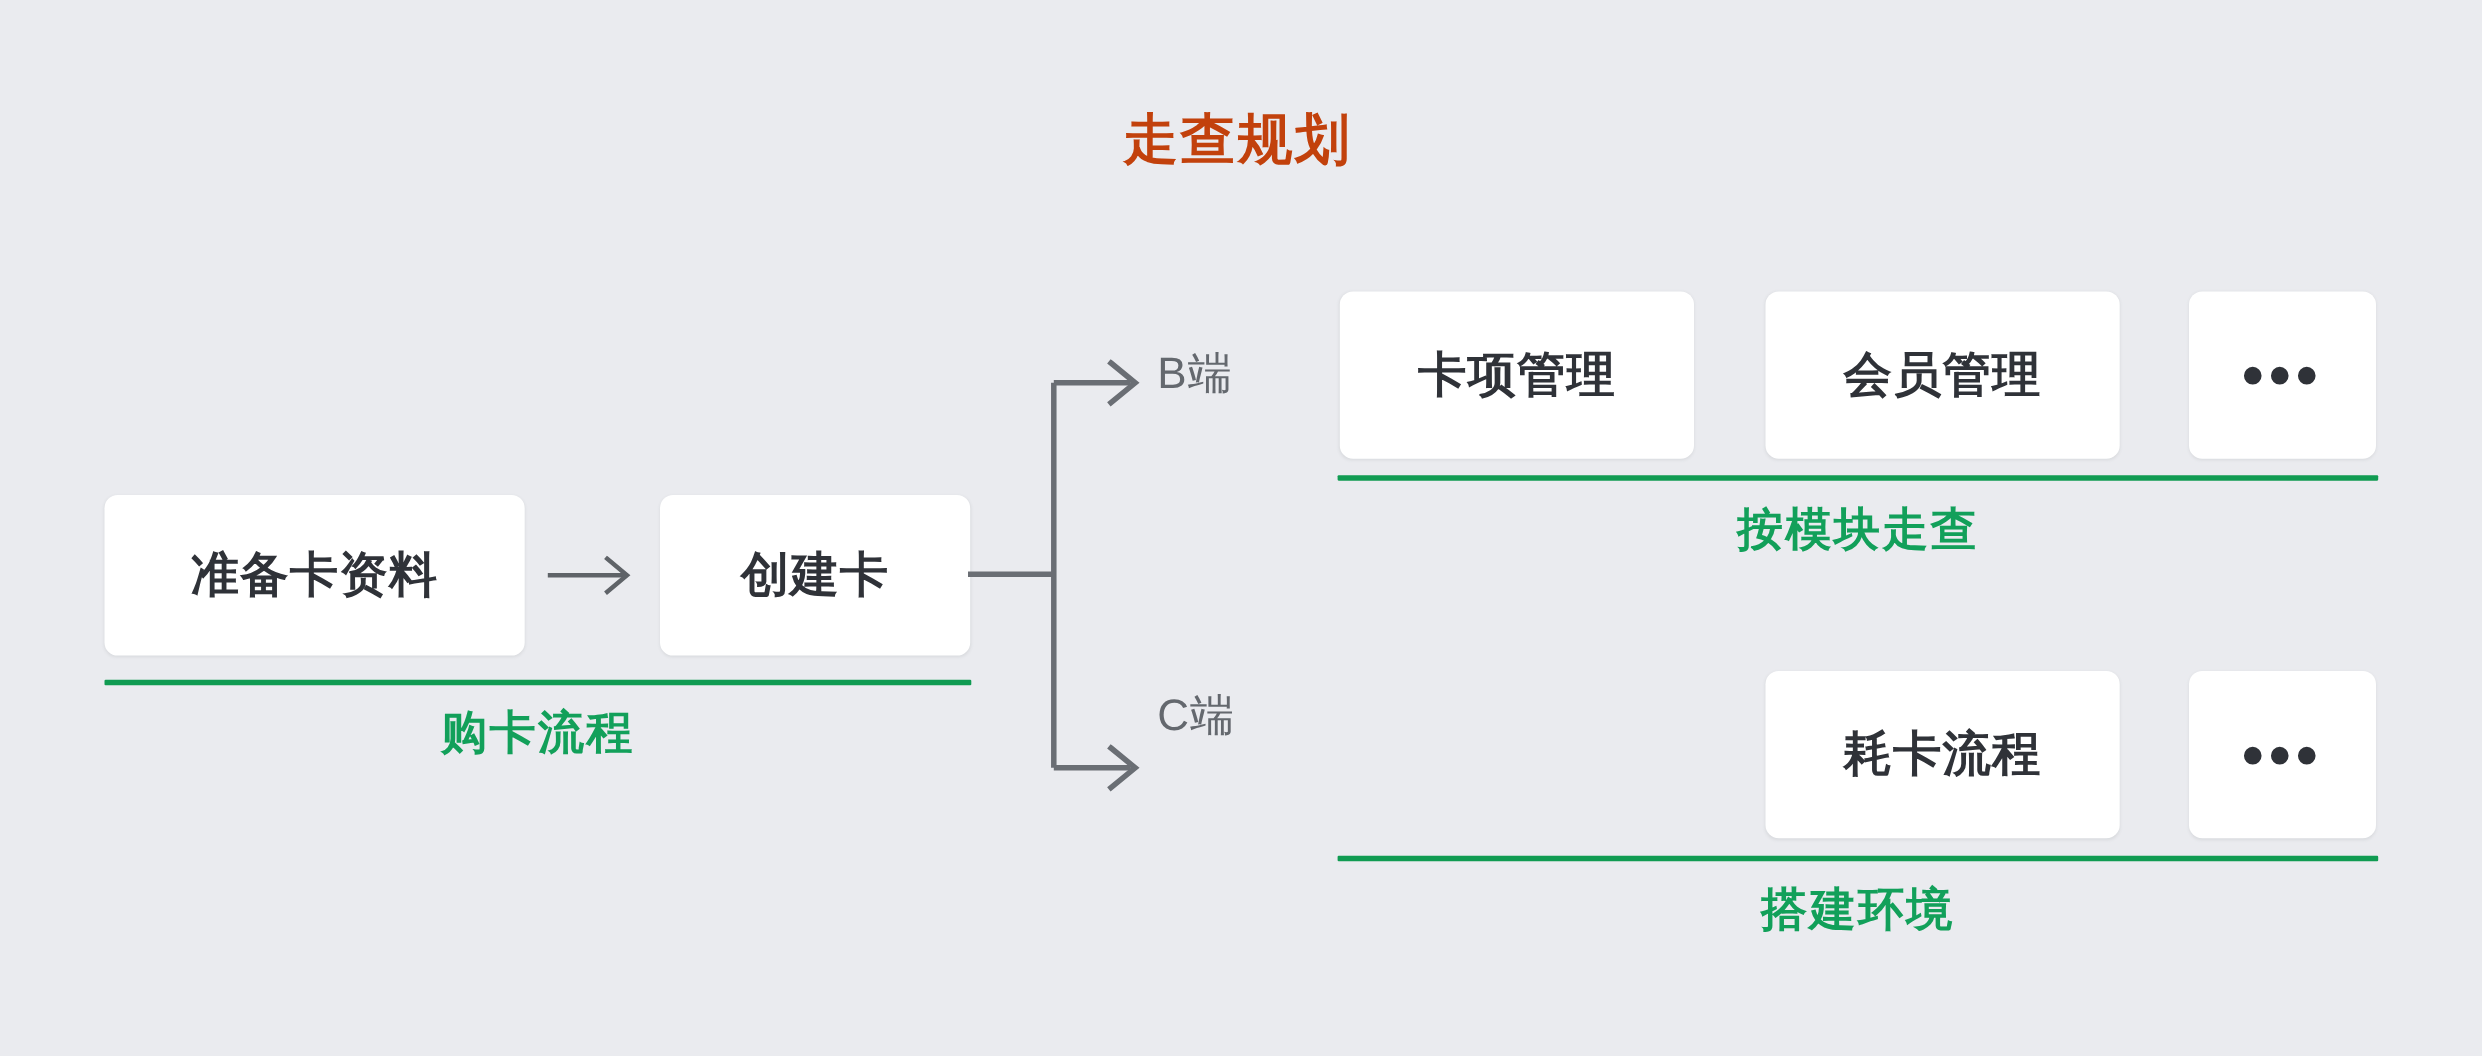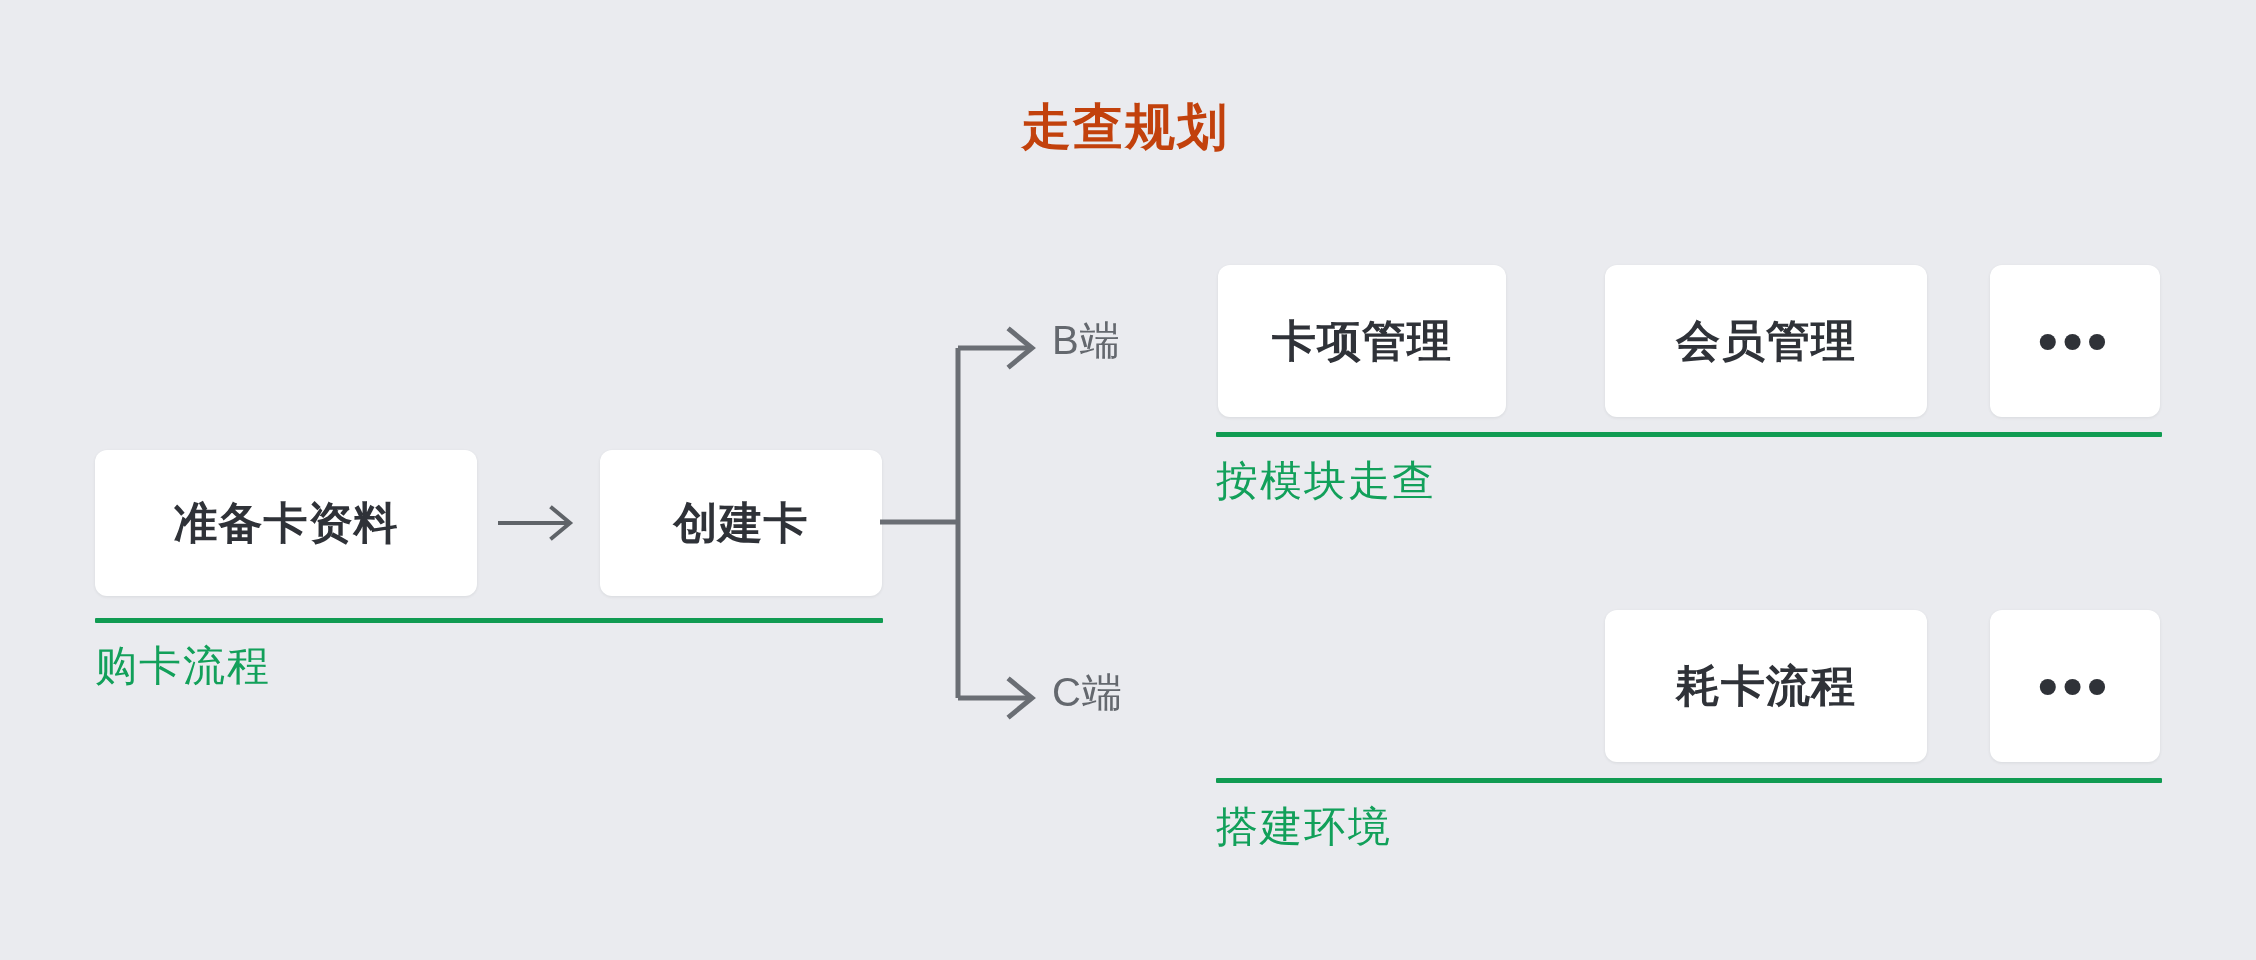--- a/index.html
+++ b/index.html
@@ -63,21 +63,21 @@
     line-height: 0.55;
     letter-spacing: 5px;
     white-space: nowrap;
   }
 
   
   #card-prepare { left: 95px;  top: 450px; width: 382px; height: 146px; }
   #card-create  { left: 600px; top: 450px; width: 282px; height: 146px; }
 
   
-  #card-kaxiang { left: 1218px; top: 265px; width: 288px; height: 152px; }
+  #card-kaxiang { left: 1218px; top: 265px; width: 322px; height: 152px; }
   #card-huiyuan { left: 1605px; top: 265px; width: 322px; height: 152px; }
   #card-more-b  { left: 1990px; top: 265px; width: 170px; height: 152px; }
 
   
   #card-goukia  { left: 1218px; top: 610px; width: 322px; height: 152px; }
   #card-haoka   { left: 1605px; top: 610px; width: 322px; height: 152px; }
   #card-more-c  { left: 1990px; top: 610px; width: 170px; height: 152px; }
 
   
   .green-rule {
@@ -88,41 +88,42 @@
   }
   #rule-env    { left: 95px;   top: 618px; width: 788px; }
   #rule-module { left: 1216px; top: 432px; width: 946px; }
   #rule-flow   { left: 1216px; top: 778px; width: 946px; }
 
   
   .green-caption {
     position: absolute;
     color: #12a05a;
     font-size: 42px;
-    font-weight: 400;
+    font-weight: 700;
     letter-spacing: 2px;
     line-height: 1;
+    text-align: center;
     white-space: nowrap;
   }
   #caption-env    { left: 95px;   top: 645px; width: 788px; }
   #caption-module { left: 1216px; top: 460px; width: 946px; }
   #caption-flow   { left: 1216px; top: 806px; width: 946px; }
 
   
   .branch-label {
     position: absolute;
     font-size: 40px;
     font-weight: 400;
     color: #64686e;
     line-height: 1;
     letter-spacing: 1px;
     white-space: nowrap;
   }
   #label-b-end { left: 1052px; top: 320px; }
-  #label-c-end { left: 1052px; top: 672px; }
+  #label-c-end { left: 1052px; top: 631px; }
 
   
   .connector {
     position: absolute;
     overflow: visible;
     pointer-events: none;
   }
   #arrow-prepare-create { left: 490px; top: 495px; width: 100px; height: 56px; }
   #branch-connector     { left: 880px; top: 320px; width: 180px; height: 400px; }
 </style>

